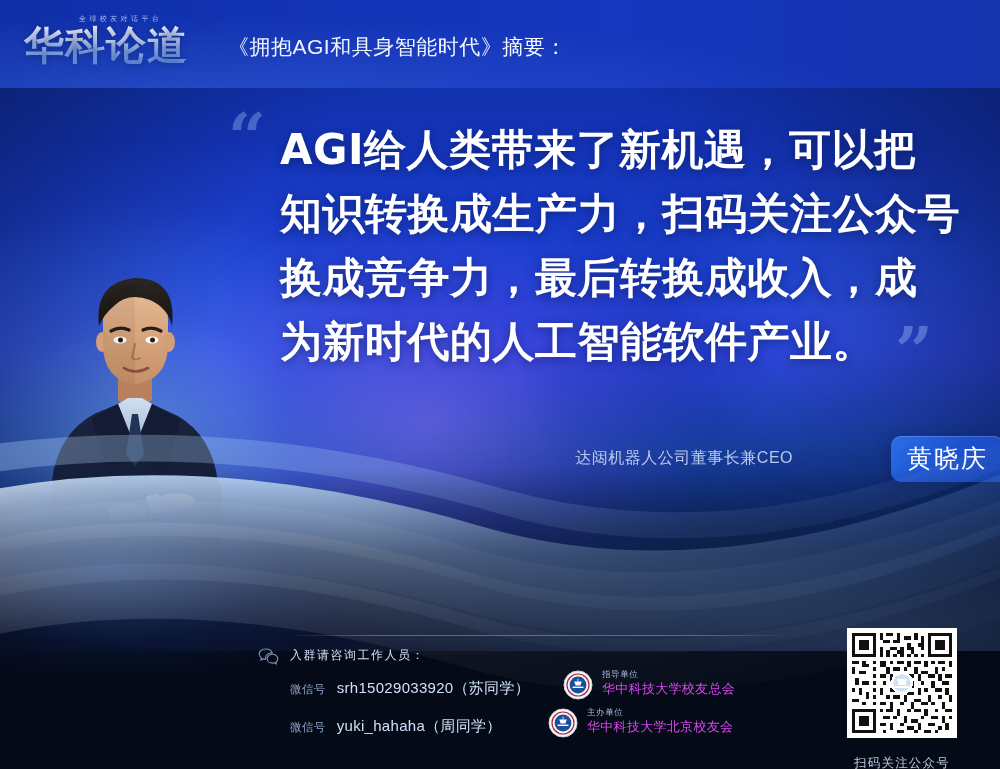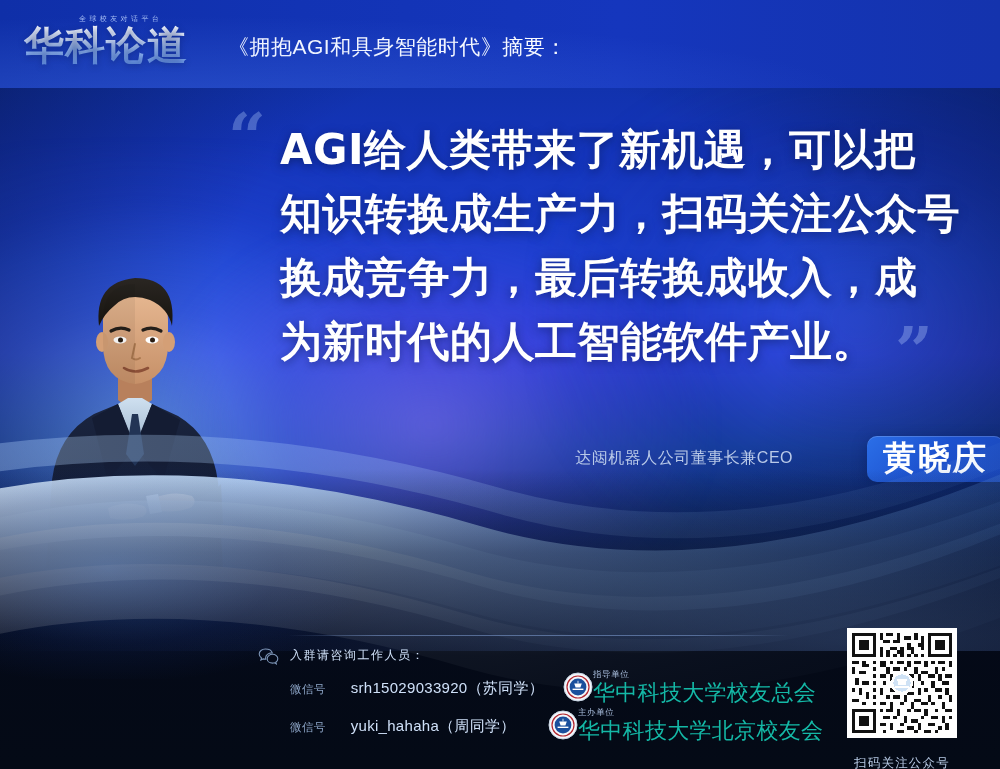--- a/index.html
+++ b/index.html
@@ -66,44 +66,44 @@
      text-shadow:0 2px 10px rgba(8,20,70,.55);
      font-family:"DejaVu Sans","Liberation Sans",sans-serif;}
 
   
   .attrib{position:absolute;right:85px;top:448px;display:flex;align-items:center;gap:14px;}
   .attrib-role{font-size:16px;color:#b9c9e8;letter-spacing:.5px;white-space:nowrap;}
   .name-badge{position:absolute;right:-4px;top:436px;
      padding:7px 16px 9px 16px;border-radius:10px 10px 2px 10px;
      background:linear-gradient(135deg,#2b6fe8 0%,#1d52cf 48%,#1a46b6 100%);
      box-shadow:0 4px 14px rgba(5,25,90,.5), inset 0 1px 0 rgba(255,255,255,.18);}
-  .name-badge span{font-size:33px;line-height:30px;color:#fff;font-weight:700;letter-spacing:2px;}
+  .name-badge span{font-size:25px;line-height:30px;color:#fff;font-weight:400;letter-spacing:2px;}
 
   
   .waves{position:absolute;left:0;top:430px;width:1000px;height:260px;}
 
   
   .divider{position:absolute;left:288px;top:635px;width:500px;height:1px;
      background:linear-gradient(90deg, rgba(150,185,245,0) 0%, rgba(150,185,245,.45) 18%, rgba(150,185,245,.45) 82%, rgba(150,185,245,0) 100%);}
   .wechat-icon{position:absolute;left:258px;top:648px;width:22px;height:18px;}
   .foot-title{position:absolute;left:290px;top:643px;font-size:12px;line-height:24px;
      color:#cfe0f8;letter-spacing:1.5px;white-space:nowrap;}
-  .wx-row{position:absolute;display:flex;align-items:baseline;gap:25px;white-space:nowrap;}
+  .wx-row{position:absolute;display:flex;align-items:baseline;gap:11px;white-space:nowrap;}
   .wx-row.r1{left:290px;top:679px;}
   .wx-row.r2{left:290px;top:717px;}
   .wx-label{font-size:11.5px;color:#8fa7c9;letter-spacing:.4px;}
   .wx-value{font-size:15px;color:#cfe0f8;letter-spacing:.3px;}
 
-  .org{position:absolute;display:flex;align-items:center;white-space:nowrap;}
+  .org{position:absolute;display:flex;gap:9px;white-space:nowrap;}
   .org.o1{left:563px;top:670px;}
   .org.o2{left:548px;top:708px;}
   .org-seal{width:30px;height:30px;flex:0 0 30px;}
   .org-text{display:flex;flex-direction:column;line-height:1;}
   .org-kind{font-size:8.5px;color:#a9bedd;letter-spacing:.6px;margin-bottom:3px;}
-  .org-name{font-size:22px;color:#14b8a6;letter-spacing:.3px;}
+  .org-name{font-size:13px;color:#d946ef;letter-spacing:.3px;}
 
   .qr-wrap{position:absolute;left:840px;top:628px;width:124px;}
   .qr{width:110px;height:110px;background:#fff;padding:5px;margin:0 auto;display:block;}
   .qr-cap{margin-top:17px;font-size:12.5px;color:#b7c9e4;text-align:center;letter-spacing:1.2px;}
 </style>
 </head>
 <body>
 
 <div class="stage">
 

